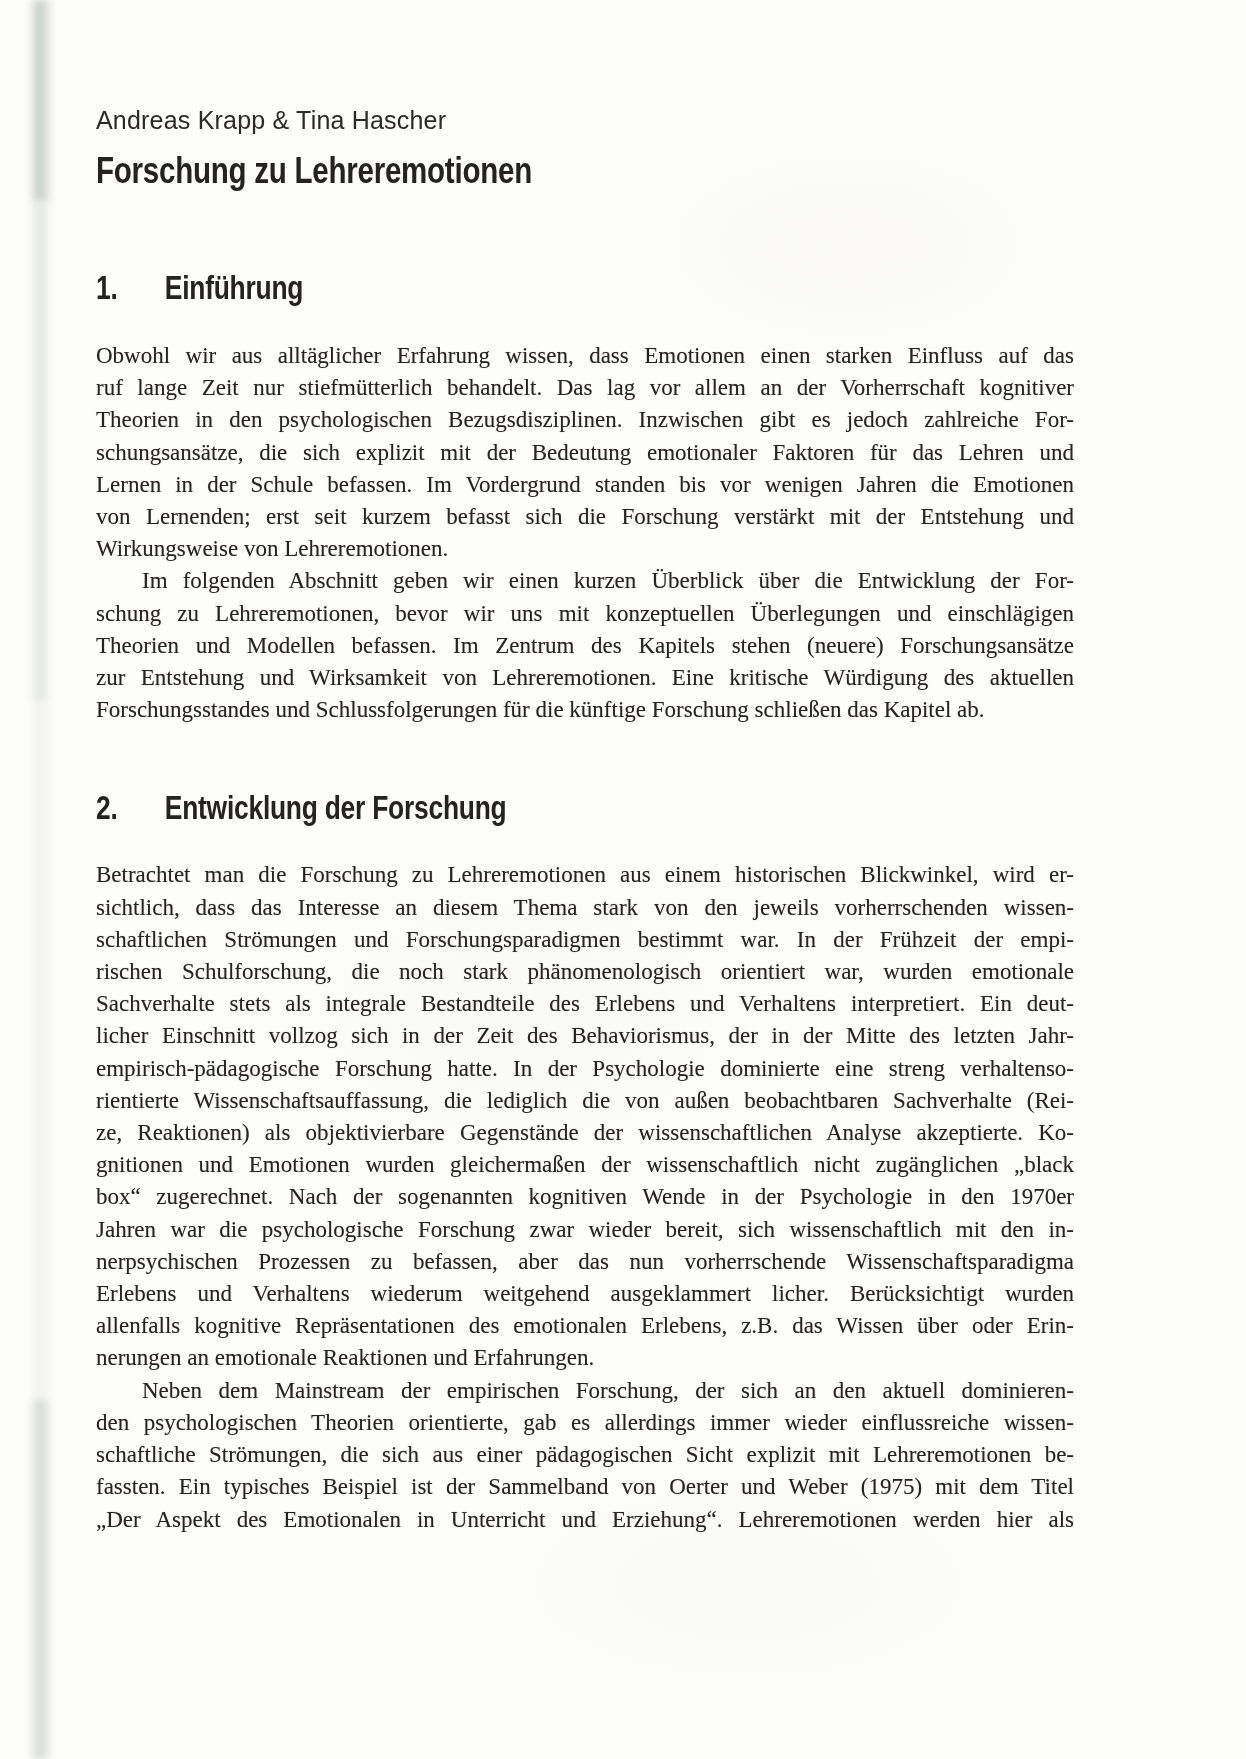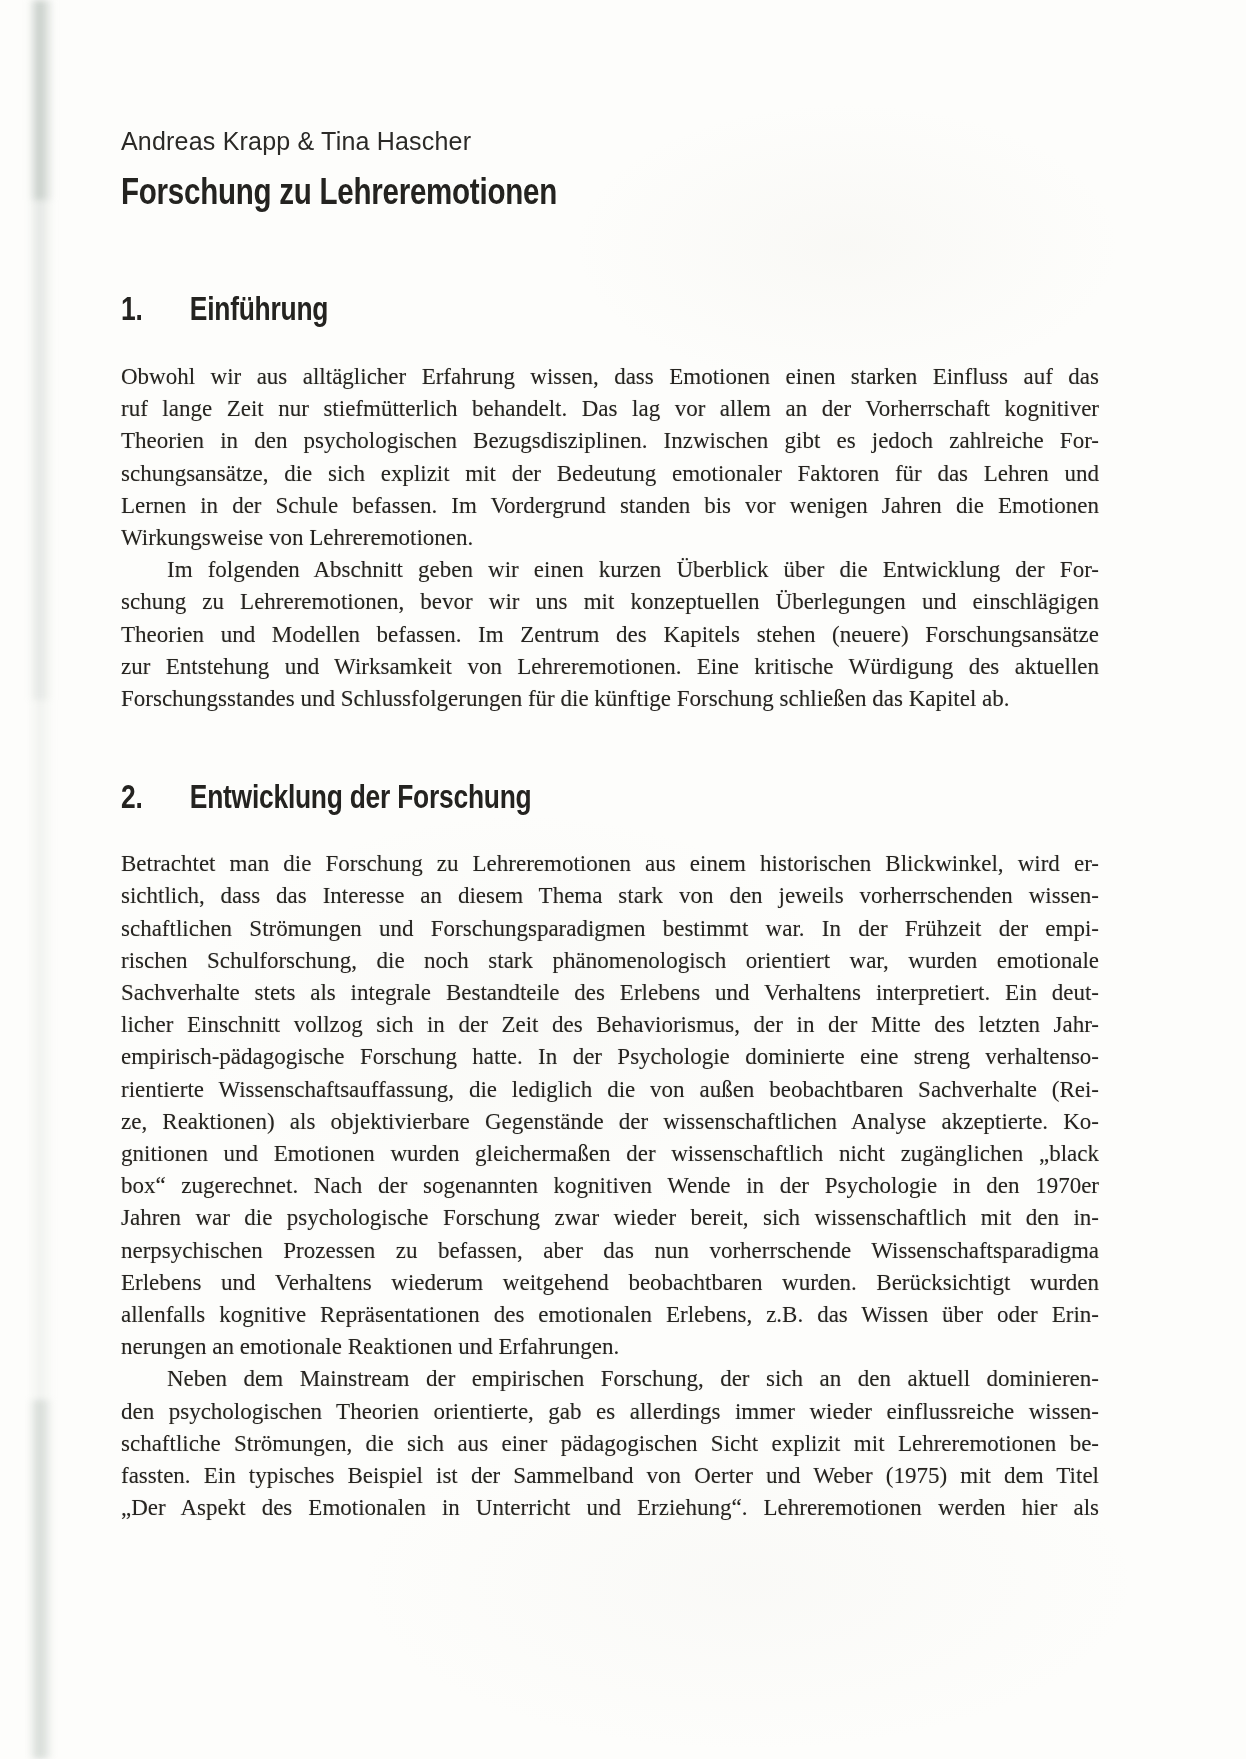--- a/index.html
+++ b/index.html
@@ -33,23 +33,22 @@
       rgba(178,188,182,1) 45%,
       rgba(186,194,188,0) 100%);
   }
   .gutter .s1 { height: 200px; opacity: 0.75; }
   .gutter .s2 { height: 500px; opacity: 0.34; }
   .gutter .s3 { height: 700px; opacity: 0.16; }
   .gutter .s4 { height: 359px; opacity: 0.55; }
 
   .content {
     position: absolute;
-    left: 121px; top: 0;
+    left: 96px; top: 0;
     width: 978px;
-    margin-top: 21px;
   }
 
   .author {
     font-family: "Liberation Sans", sans-serif;
     font-size: 25px;
     line-height: 32px;
     letter-spacing: 0.2px;
     margin-top: 104px;
     color: #2b2a27;
     white-space: nowrap;
@@ -120,20 +119,21 @@
       <span class="num">1.</span><span>Einführung</span>
     </div>
 
     <div class="body-text sec1">
       <div class="paragraph">
           <div class="line">Obwohl wir aus alltäglicher Erfahrung wissen, dass Emotionen einen starken Einfluss auf das</div>
           <div class="line">ruf lange Zeit nur stiefmütterlich behandelt. Das lag vor allem an der Vorherrschaft kognitiver</div>
           <div class="line">Theorien in den psychologischen Bezugsdisziplinen. Inzwischen gibt es jedoch zahlreiche For-</div>
           <div class="line">schungsansätze, die sich explizit mit der Bedeutung emotionaler Faktoren für das Lehren und</div>
           <div class="line">Lernen in der Schule befassen. Im Vordergrund standen bis vor wenigen Jahren die Emotionen</div>
+          <div class="line">von Lernenden; erst seit kurzem befasst sich die Forschung verstärkt mit der Entstehung und</div>
           <div class="line last">Wirkungsweise von Lehreremotionen.</div>
         </div>
       <div class="paragraph">
           <div class="line indent">Im folgenden Abschnitt geben wir einen kurzen Überblick über die Entwicklung der For-</div>
           <div class="line">schung zu Lehreremotionen, bevor wir uns mit konzeptuellen Überlegungen und einschlägigen</div>
           <div class="line">Theorien und Modellen befassen. Im Zentrum des Kapitels stehen (neuere) Forschungsansätze</div>
           <div class="line">zur Entstehung und Wirksamkeit von Lehreremotionen. Eine kritische Würdigung des aktuellen</div>
           <div class="line last">Forschungsstandes und Schlussfolgerungen für die künftige Forschung schließen das Kapitel ab.</div>
         </div>
     </div>
@@ -150,21 +150,21 @@
           <div class="line">rischen Schulforschung, die noch stark phänomenologisch orientiert war, wurden emotionale</div>
           <div class="line">Sachverhalte stets als integrale Bestandteile des Erlebens und Verhaltens interpretiert. Ein deut-</div>
           <div class="line">licher Einschnitt vollzog sich in der Zeit des Behaviorismus, der in der Mitte des letzten Jahr-</div>
           <div class="line">empirisch-pädagogische Forschung hatte. In der Psychologie dominierte eine streng verhaltenso-</div>
           <div class="line">rientierte Wissenschaftsauffassung, die lediglich die von außen beobachtbaren Sachverhalte (Rei-</div>
           <div class="line">ze, Reaktionen) als objektivierbare Gegenstände der wissenschaftlichen Analyse akzeptierte. Ko-</div>
           <div class="line">gnitionen und Emotionen wurden gleichermaßen der wissenschaftlich nicht zugänglichen „black</div>
           <div class="line">box“ zugerechnet. Nach der sogenannten kognitiven Wende in der Psychologie in den 1970er</div>
           <div class="line">Jahren war die psychologische Forschung zwar wieder bereit, sich wissenschaftlich mit den in-</div>
           <div class="line">nerpsychischen Prozessen zu befassen, aber das nun vorherrschende Wissenschaftsparadigma</div>
-          <div class="line">Erlebens und Verhaltens wiederum weitgehend beobachtbaren wurden. Berücksichtigt wurden</div>
+          <div class="line">Erlebens und Verhaltens wiederum weitgehend ausgeklammert licher. Berücksichtigt wurden</div>
           <div class="line">allenfalls kognitive Repräsentationen des emotionalen Erlebens, z.B. das Wissen über oder Erin-</div>
           <div class="line last">nerungen an emotionale Reaktionen und Erfahrungen.</div>
         </div>
       <div class="paragraph">
           <div class="line indent">Neben dem Mainstream der empirischen Forschung, der sich an den aktuell dominieren-</div>
           <div class="line">den psychologischen Theorien orientierte, gab es allerdings immer wieder einflussreiche wissen-</div>
           <div class="line">schaftliche Strömungen, die sich aus einer pädagogischen Sicht explizit mit Lehreremotionen be-</div>
           <div class="line">fassten. Ein typisches Beispiel ist der Sammelband von Oerter und Weber (1975) mit dem Titel</div>
           <div class="line">„Der Aspekt des Emotionalen in Unterricht und Erziehung“. Lehreremotionen werden hier als</div>
         </div>

